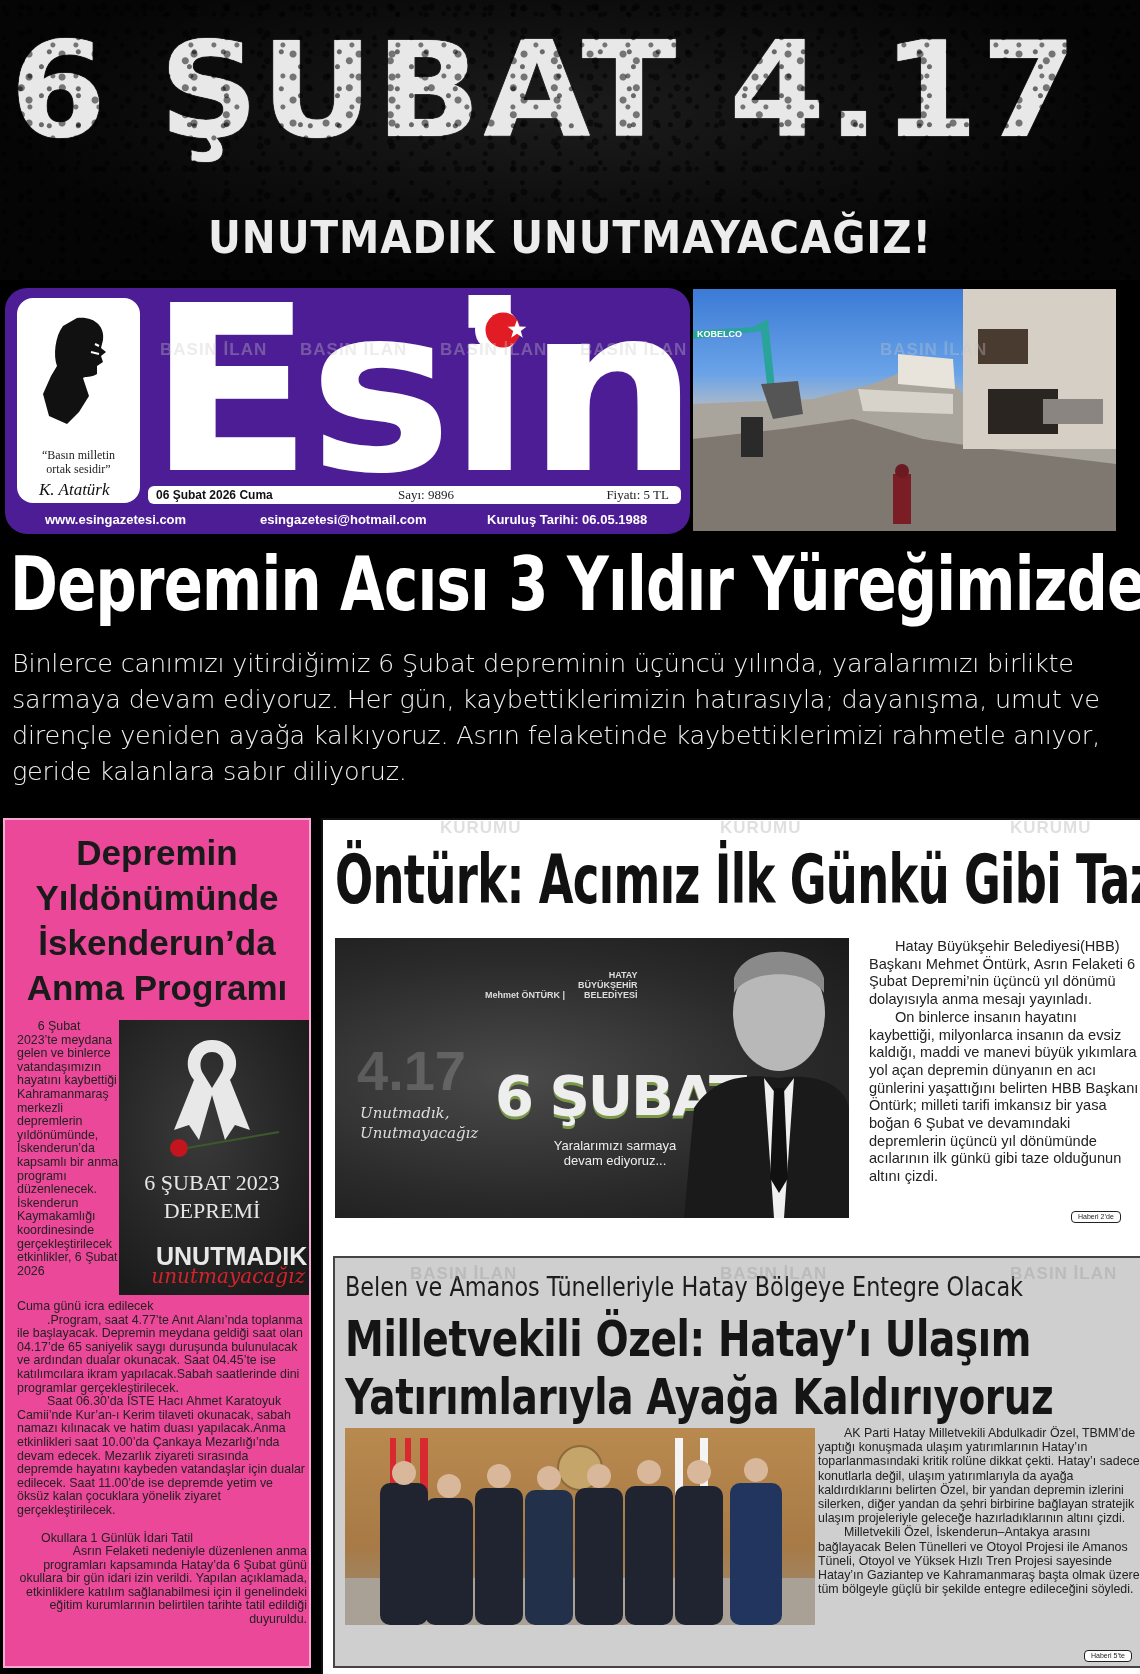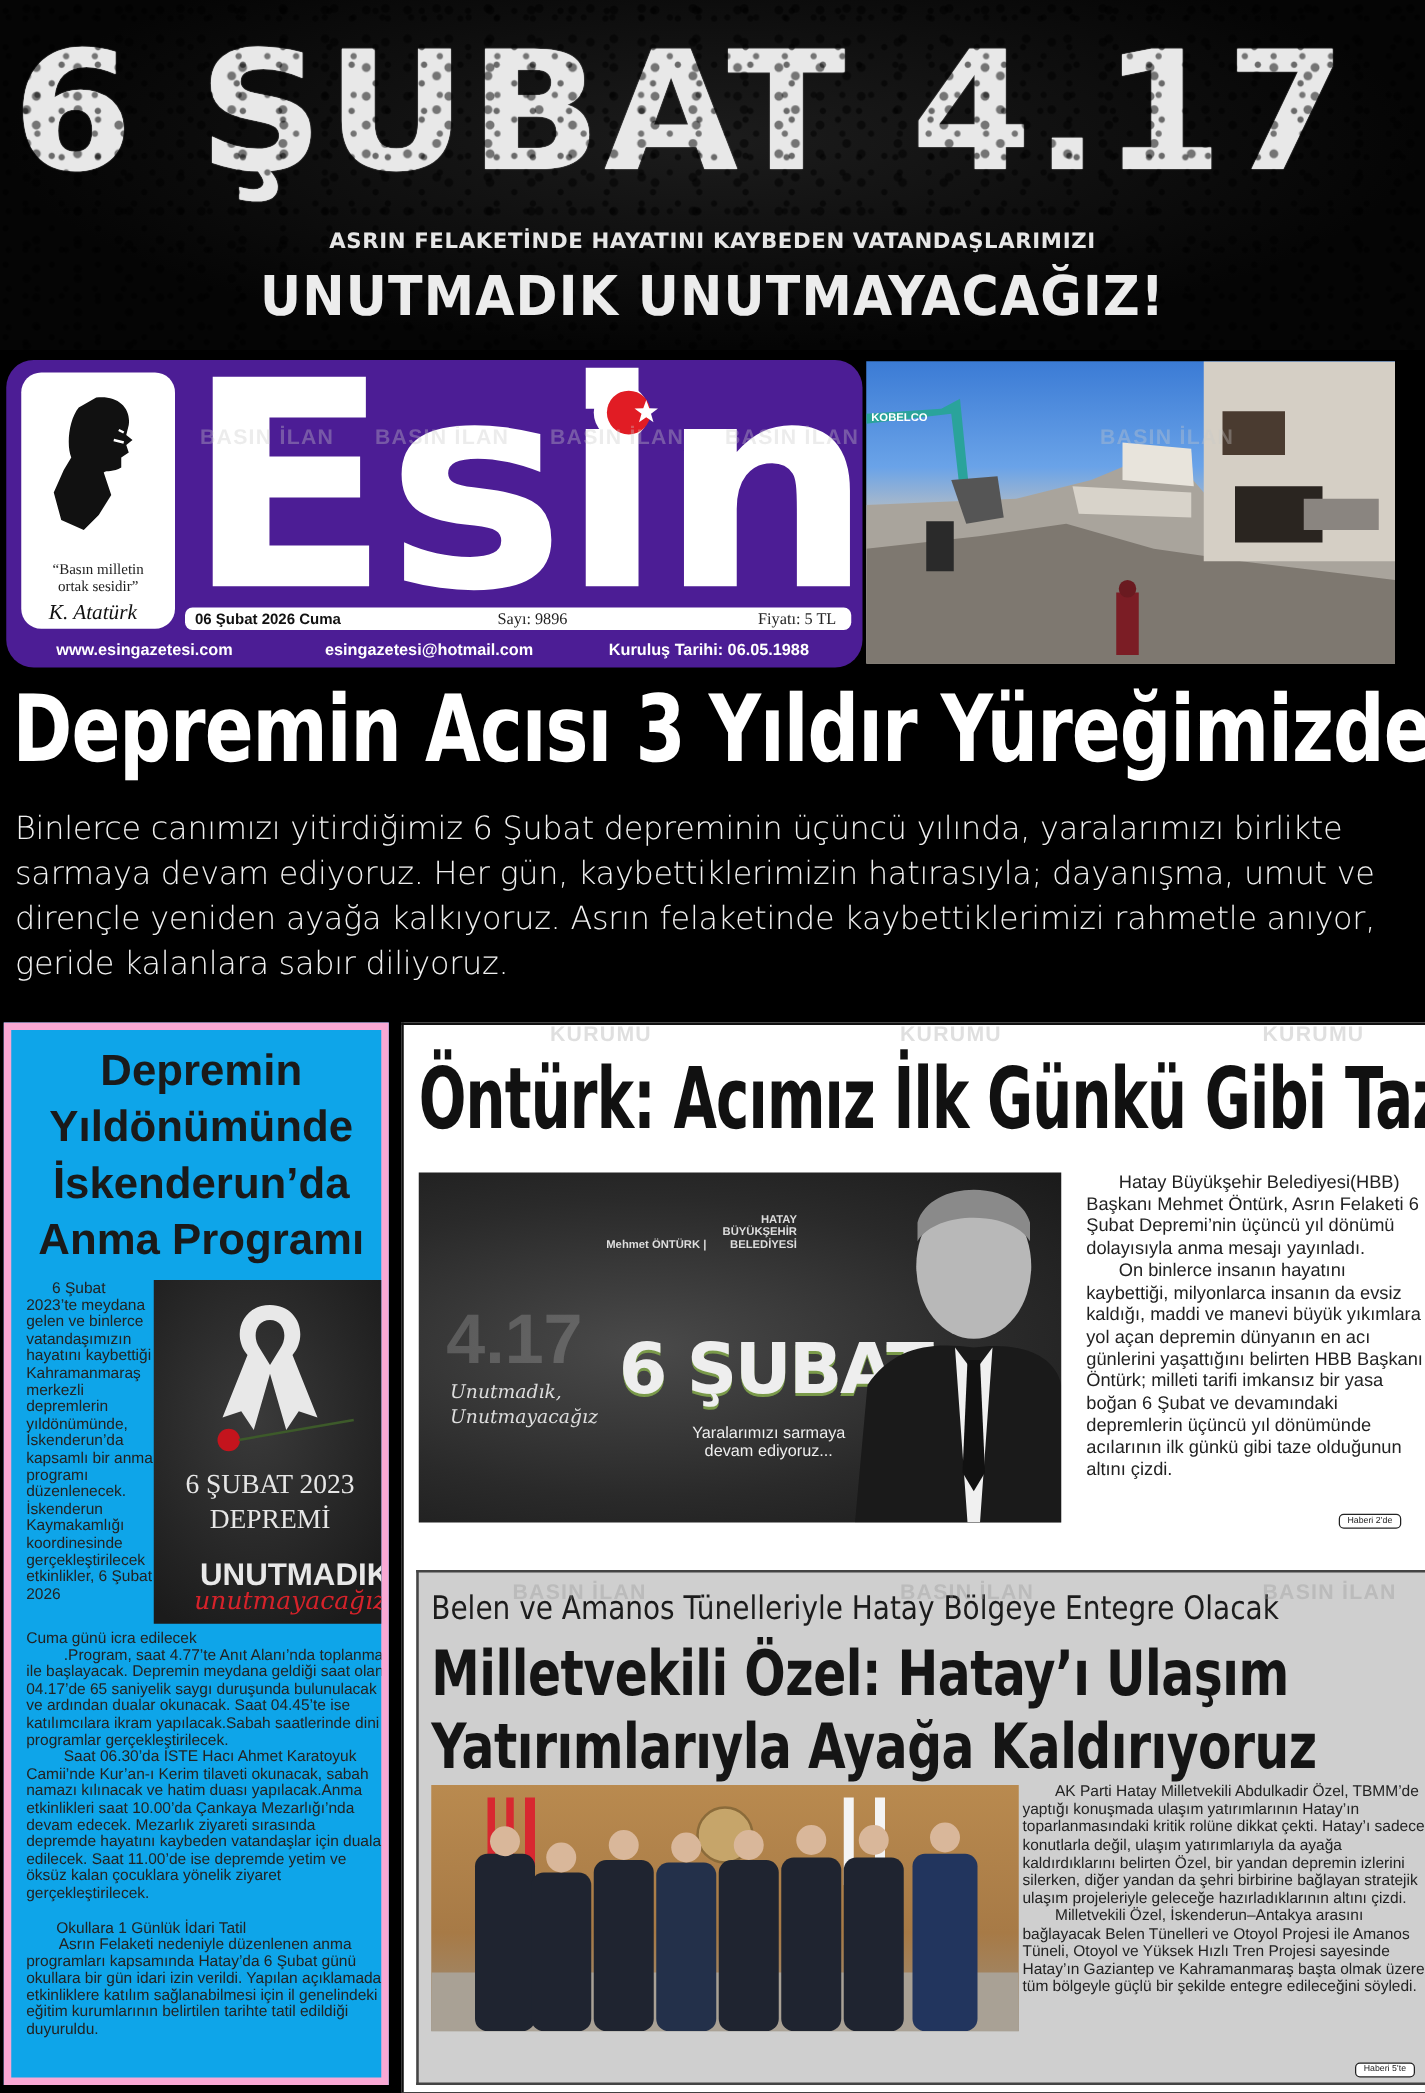--- a/index.html
+++ b/index.html
@@ -33,21 +33,21 @@
   .info-price { position: absolute; right: 12px; top: 1px; font-family: "Liberation Serif", serif; font-size: 13px; color: #222; }
   .footer-line { position: absolute; top: 224px; font-size: 13px; font-weight: bold; color: #fff; }
 
   .hero-photo { position: absolute; left: 693px; top: 289px; width: 423px; height: 242px; overflow: hidden; background: linear-gradient(180deg, #3b7bd5 0%, #6aa3e8 35%, #c9c4bb 55%, #8d8780 100%); }
 
   
   .headline { position: absolute; left: 10px; top: 540px; width: 1130px; font-family: "DejaVu Sans", sans-serif; font-weight: 900; color: #fff; font-size: 74px; line-height: 88px; transform: scaleX(0.78); transform-origin: left; white-space: nowrap; letter-spacing: -1px; }
   .lead { position: absolute; left: 12px; top: 645px; width: 1120px; color: #f0f0f0; font-family: "DejaVu Sans", sans-serif; font-size: 25.5px; line-height: 36px; font-weight: 300; letter-spacing: -0.2px; }
 
   
-  .left-col { position: absolute; left: 3px; top: 818px; width: 308px; height: 850px; background: #0ea5e9; border: 6px solid #f9a8d4; overflow: hidden; }
+  .left-col { position: absolute; left: 3px; top: 818px; width: 308px; height: 850px; background: #ec4899; border: 2px solid #f9a8d4; overflow: hidden; }
   .left-title { position: absolute; left: 0; top: 10px; width: 304px; text-align: center; font-weight: bold; font-size: 35px; line-height: 45px; color: #1a1a1a; }
   .left-text-narrow { position: absolute; left: 12px; top: 200px; width: 104px; font-size: 12.4px; line-height: 13.6px; color: #222; }
   .left-text-wide { position: absolute; left: 12px; top: 480px; width: 290px; font-size: 12.4px; line-height: 13.6px; color: #222; }
   .left-poster { position: absolute; left: 114px; top: 200px; width: 202px; height: 275px; background: radial-gradient(ellipse at 40% 40%, #3a3a3a 0%, #1b1b1b 80%); overflow: hidden; }
   .poster-line1 { position: absolute; left: 0; width: 186px; top: 150px; text-align: center; font-family: "Liberation Serif", serif; color: #e6e6e6; font-size: 22px; }
   .poster-line2 { position: absolute; left: 0; width: 186px; top: 178px; text-align: center; font-family: "Liberation Serif", serif; color: #e6e6e6; font-size: 22px; }
   .poster-line3 { position: absolute; left: 0; width: 186px; top: 222px; text-align: center; font-weight: 900; color: #e8e8e8; font-size: 25px; padding-left: 37px; }
   .poster-line4 { position: absolute; left: 0; width: 186px; top: 244px; text-align: right; font-family: "DejaVu Serif", serif; font-style: italic; color: #d6222a; font-size: 20px; }
 
   
@@ -70,21 +70,20 @@
   .rb-jump { position: absolute; left: 1084px; top: 1650px; }
 
   .wm { position: absolute; font-size: 17px; font-weight: bold; color: rgba(200,200,200,.35); letter-spacing: 1px; pointer-events: none; }
 </style>
 </head>
 <body>
 
 <section class="banner">
   <div class="banner-big"><span>6 ŞUBAT 4.17</span></div>
   <div class="grunge"></div>
-  <div class="banner-sub">ASRIN FELAKETİNDE HAYATINI KAYBEDEN VATANDAŞLARIMIZI</div>
   <div class="banner-sub2">UNUTMADIK UNUTMAYACAĞIZ!</div>
 </section>
 
 <header class="masthead">
   <div class="portrait-box">
     <svg class="portrait-sil" viewBox="0 0 80 110">
       <path d="M38 2 C55 0 66 10 64 24 L62 32 L67 36 L62 40 L64 46 L58 50 L58 58 C52 62 46 60 44 62 L50 80 L40 96 L28 108 L10 100 L4 78 L12 60 L18 50 C14 40 16 20 24 10 Z" fill="#111"></path>
       <path d="M56 28 L60 30 M52 36 L60 38" stroke="#fff" stroke-width="2"></path>
     </svg>
     <div class="motto">
@@ -151,21 +150,21 @@
     <div class="poster-line2">DEPREMİ</div>
     <div class="poster-line3">UNUTMADIK</div>
     <div class="poster-line4">unutmayacağız</div>
   </div>
   <div class="left-text-wide">
     <p>Cuma günü icra edilecek</p>
     <p style="text-indent:30px;">.Program, saat 4.77’te Anıt Alanı’nda toplanma ile başlayacak. Depremin meydana geldiği saat olan 04.17’de 65 saniyelik saygı duruşunda bulunulacak ve ardından dualar okunacak. Saat 04.45’te ise katılımcılara ikram yapılacak.Sabah saatlerinde dini programlar gerçekleştirilecek.</p>
     <p style="text-indent:30px;">Saat 06.30’da İSTE Hacı Ahmet Karatoyuk Camii’nde Kur’an-ı Kerim tilaveti okunacak, sabah namazı kılınacak ve hatim duası yapılacak.Anma etkinlikleri saat 10.00’da Çankaya Mezarlığı’nda devam edecek. Mezarlık ziyareti sırasında depremde hayatını kaybeden vatandaşlar için dualar edilecek. Saat 11.00’de ise depremde yetim ve öksüz kalan çocuklara yönelik ziyaret gerçekleştirilecek.</p>
     <p style="height:14px;"></p>
     <p style="text-indent:24px;">Okullara 1 Günlük İdari Tatil</p>
-    <p style="text-indent:26px;">Asrın Felaketi nedeniyle düzenlenen anma programları kapsamında Hatay’da 6 Şubat günü okullara bir gün idari izin verildi. Yapılan açıklamada, etkinliklere katılım sağlanabilmesi için il genelindeki eğitim kurumlarının belirtilen tarihte tatil edildiği duyuruldu.</p>
+    <p style="text-indent:26px;text-align:right;">Asrın Felaketi nedeniyle düzenlenen anma programları kapsamında Hatay’da 6 Şubat günü okullara bir gün idari izin verildi. Yapılan açıklamada, etkinliklere katılım sağlanabilmesi için il genelindeki eğitim kurumlarının belirtilen tarihte tatil edildiği duyuruldu.</p>
   </div>
 </article>
 
 <article class="right-top">
   <h2 class="rt-title">Öntürk: Acımız İlk Günkü Gibi Taze</h2>
   <div class="rt-image">
     <div style="position:absolute;left:150px;top:32px;color:#ddd;font-size:9px;font-weight:bold;line-height:10px;text-align:right;">
       <span>Mehmet ÖNTÜRK</span> |
       <span style="display:inline-block;width:70px;">HATAY BÜYÜKŞEHİR BELEDİYESİ</span>
     </div>

